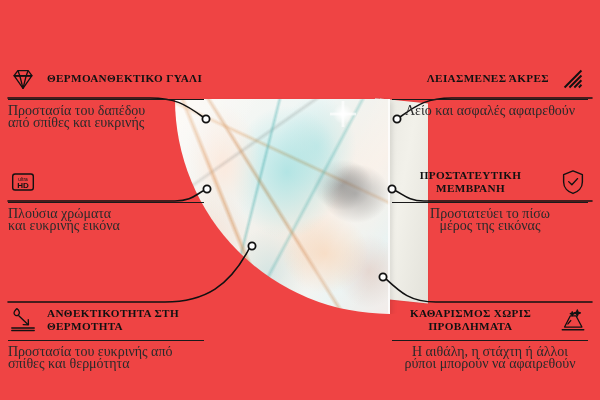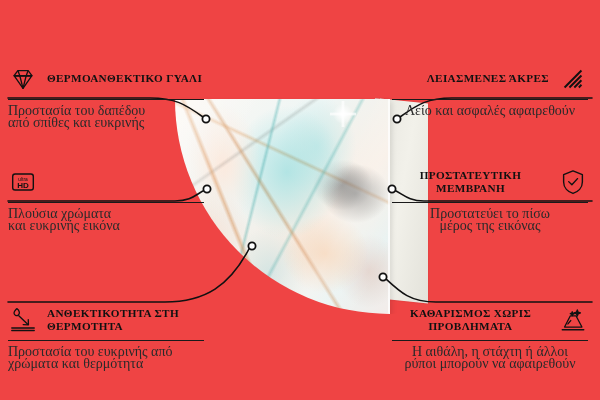--- a/index.html
+++ b/index.html
@@ -186,21 +186,21 @@
           <path d="M21.6 15.6 L21.8 21.2 L16.2 20.9"></path>
           <path d="M4 24.5 L28 24.5"></path>
           <path d="M4 27.2 L28 27.2"></path>
         </svg>
       </span>
       <span class="title">ΑΝΘΕΚΤΙΚΟΤΗΤΑ ΣΤΗ ΘΕΡΜΟΤΗΤΑ</span>
     </div>
     <div class="rule"></div>
     <div class="desc">
       <div>Προστασία του ευκρινής από</div>
-      <div>χρώματα και θερμότητα</div>
+      <div>σπίθες και θερμότητα</div>
     </div>
   </div>
 
   <div class="feature right f1">
     <div class="head">
       <span class="icon">
         <svg viewBox="0 0 32 32" width="30" height="30">
           <g stroke="#111" stroke-width="2.1" stroke-linecap="butt">
             <line x1="7" y1="25" x2="25" y2="7"></line>
             <line x1="12.2" y1="25" x2="25" y2="12.2"></line>

